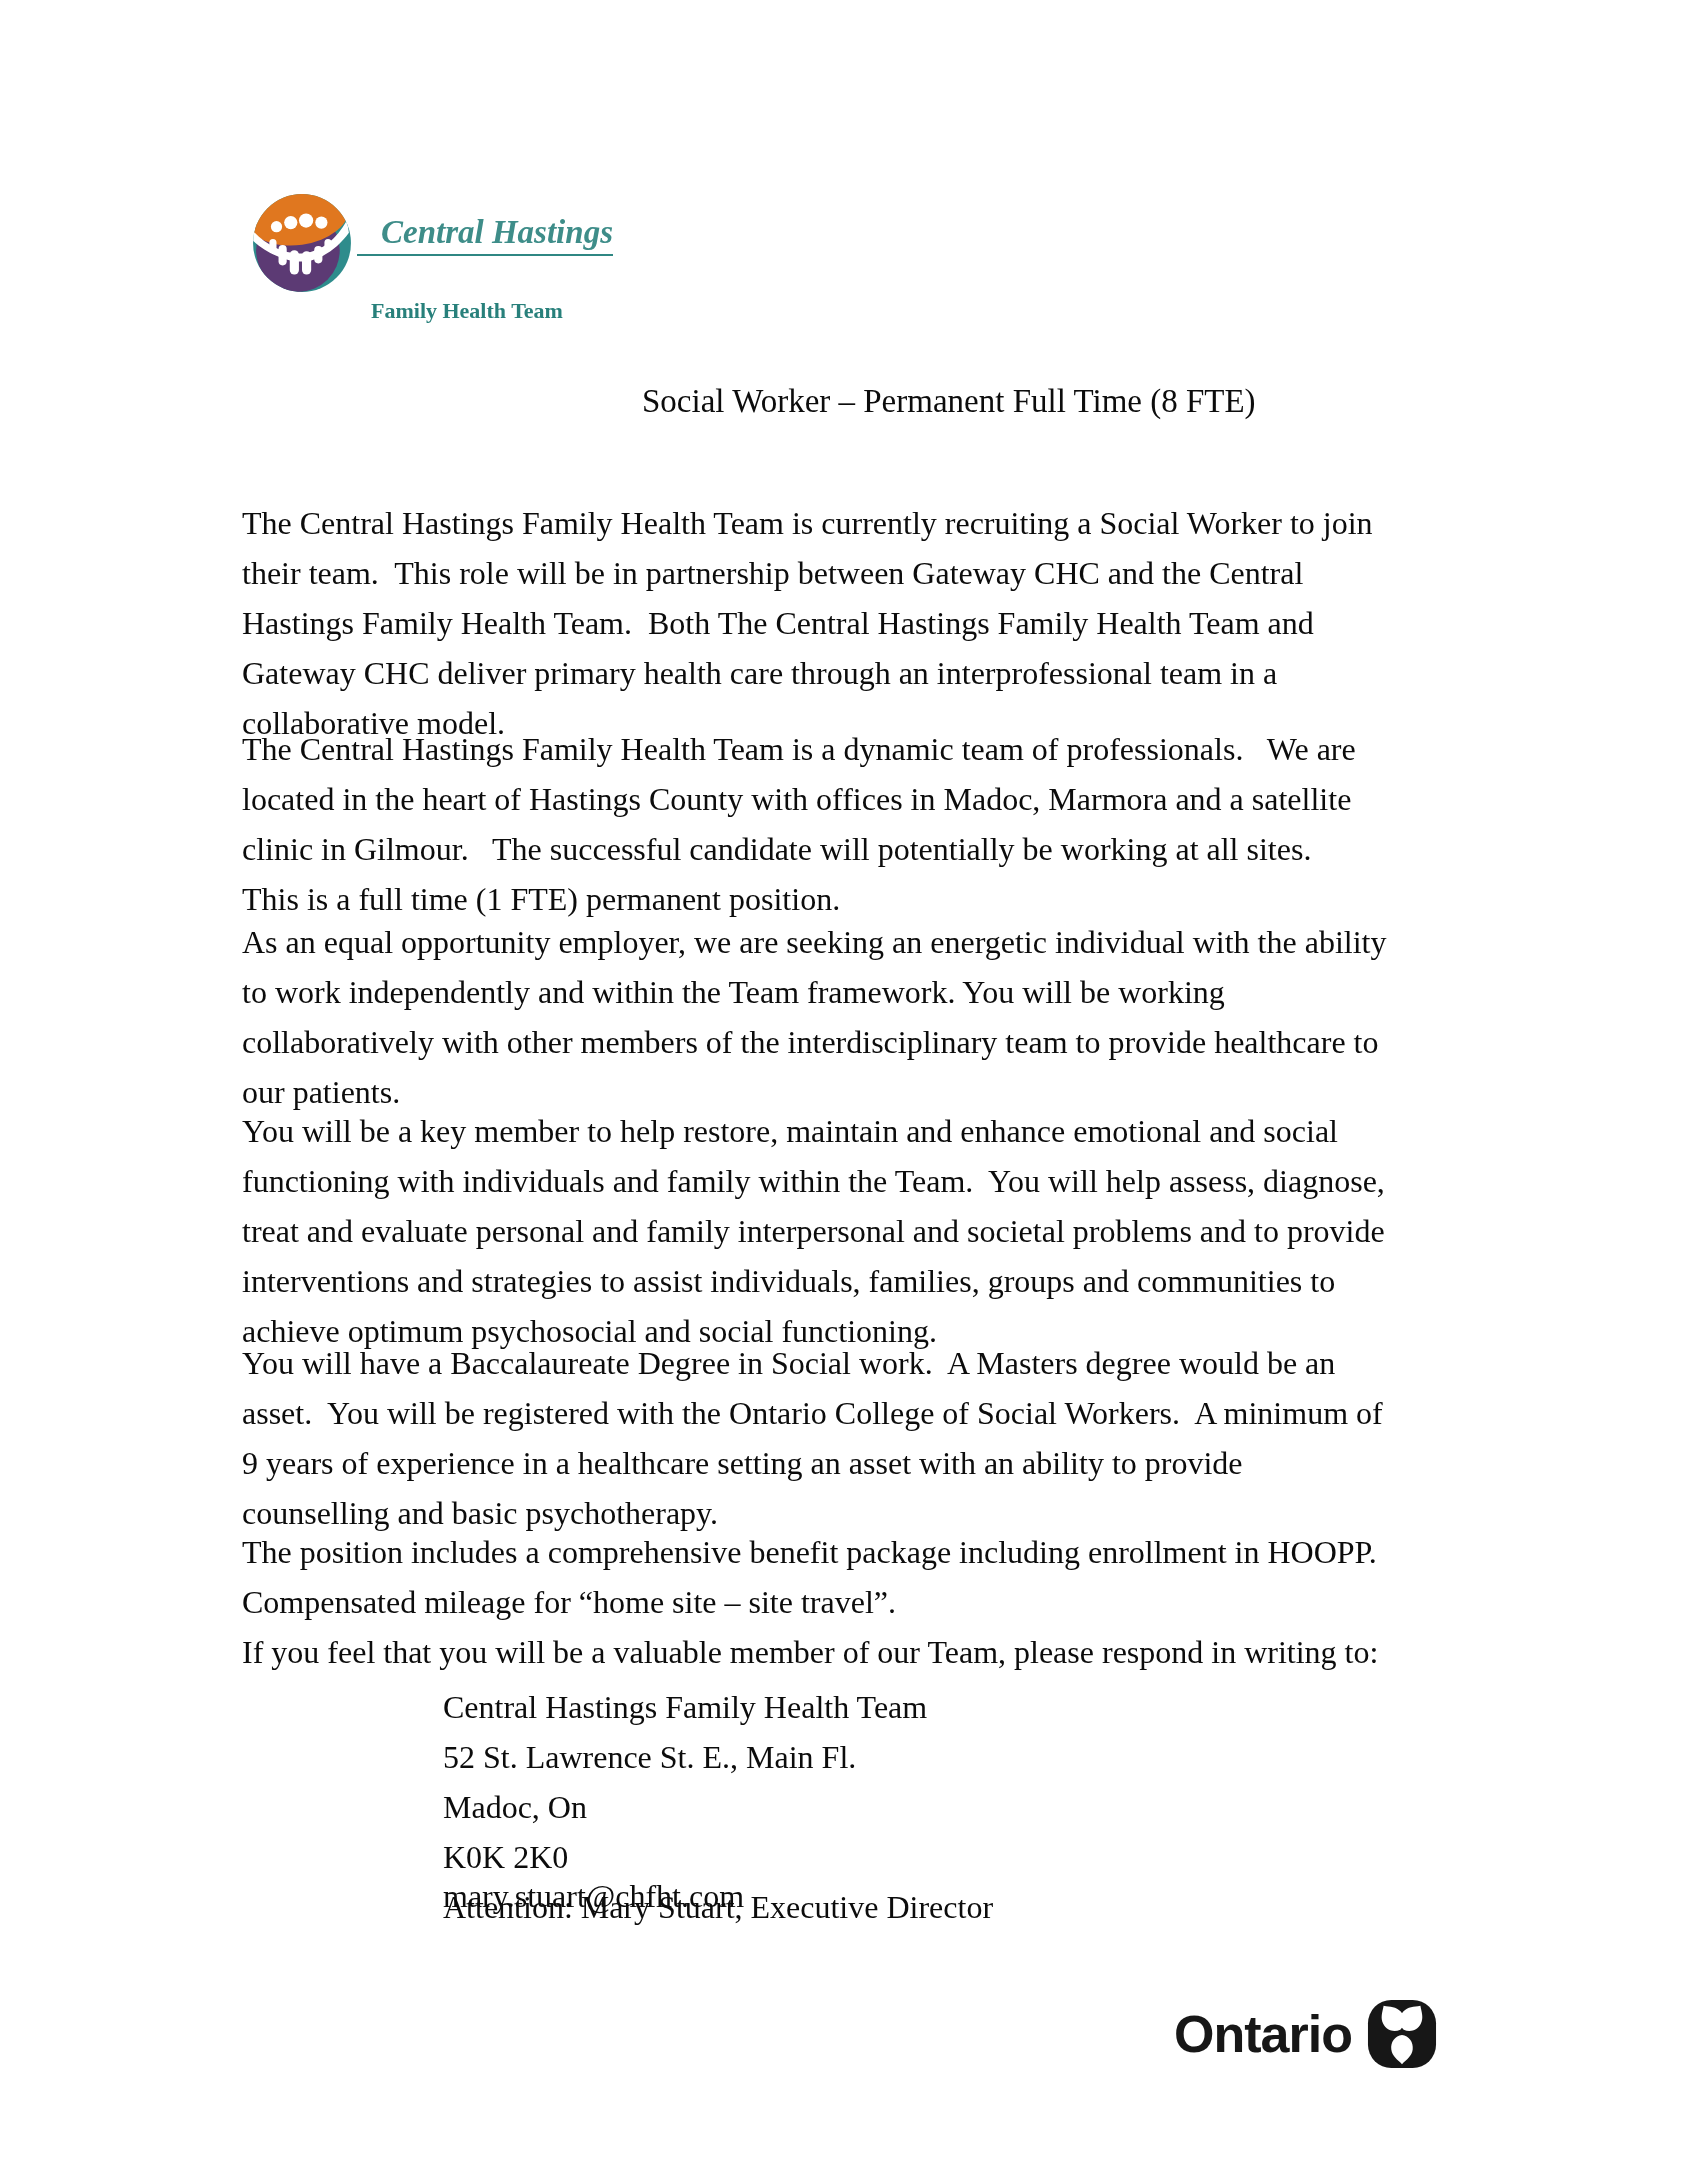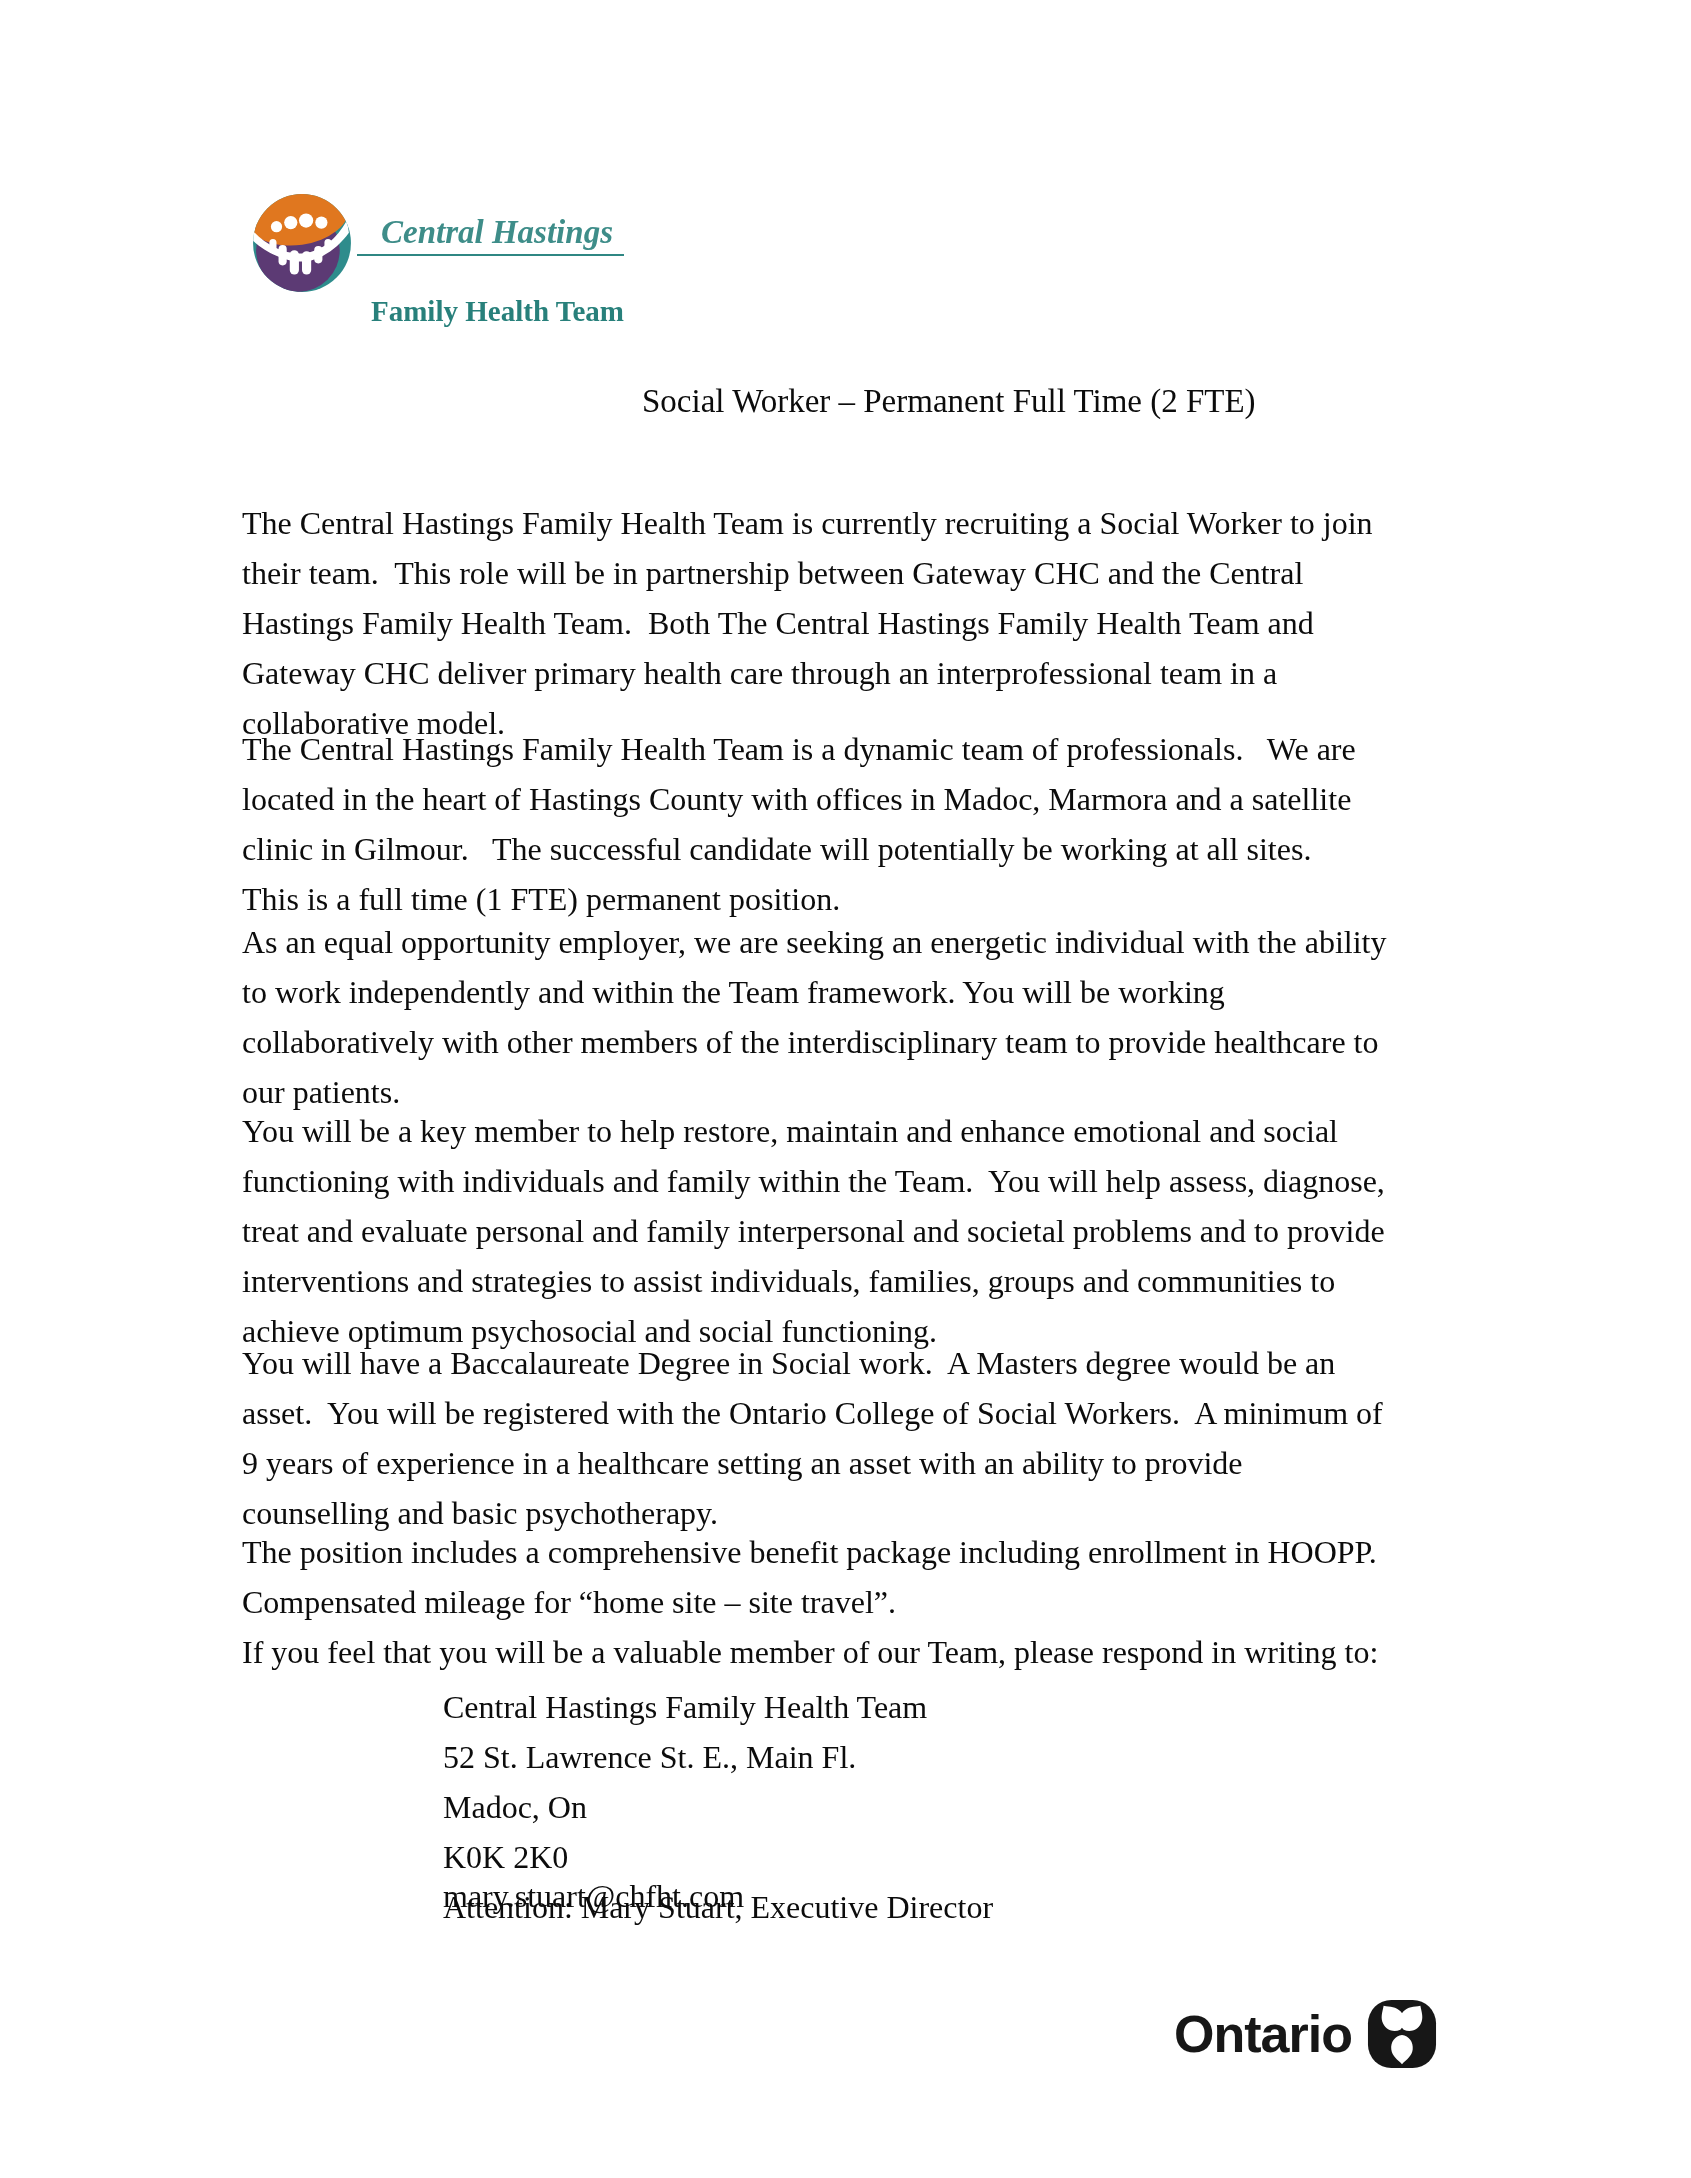--- a/index.html
+++ b/index.html
@@ -43,21 +43,21 @@
     white-space: nowrap;
     font-weight: bold;
   }
   .wm-rule {
     height: 0;
     border-bottom: 2px solid #2f8783;
     margin: 4px 0 5px -14px;
   }
   .wm2 {
     font-weight: bold;
-    font-size: 29px;
+    font-size: 22px;
     line-height: 36px;
     color: #28807b;
     white-space: nowrap;
     margin-top: 37px;
   }
 
   
   .title {
     position: absolute;
     left: 642px;
@@ -136,21 +136,21 @@
         <rect x="72" y="46" width="7" height="12" rx="3.5" fill="#ffffff"></rect>
       </g>
     </svg>
     <div class="wordmark">
       <div class="wm1">Central Hastings</div>
       <div class="wm-rule"></div>
       <div class="wm2">Family Health Team</div>
     </div>
   </div>
 
-  <div class="title">Social Worker – Permanent Full Time (2 FTE)</div>
+  <div class="title">Social Worker – Permanent Full Time (8 FTE)</div>
 
   <div class="para p1">The Central Hastings Family Health Team is currently recruiting a Social Worker to join
 their team.  This role will be in partnership between Gateway CHC and the Central
 Hastings Family Health Team.  Both The Central Hastings Family Health Team and
 Gateway CHC deliver primary health care through an interprofessional team in a
 collaborative model.</div>
   <div class="para p2">The Central Hastings Family Health Team is a dynamic team of professionals.   We are
 located in the heart of Hastings County with offices in Madoc, Marmora and a satellite
 clinic in Gilmour.   The successful candidate will potentially be working at all sites.
 This is a full time (1 FTE) permanent position.</div>

